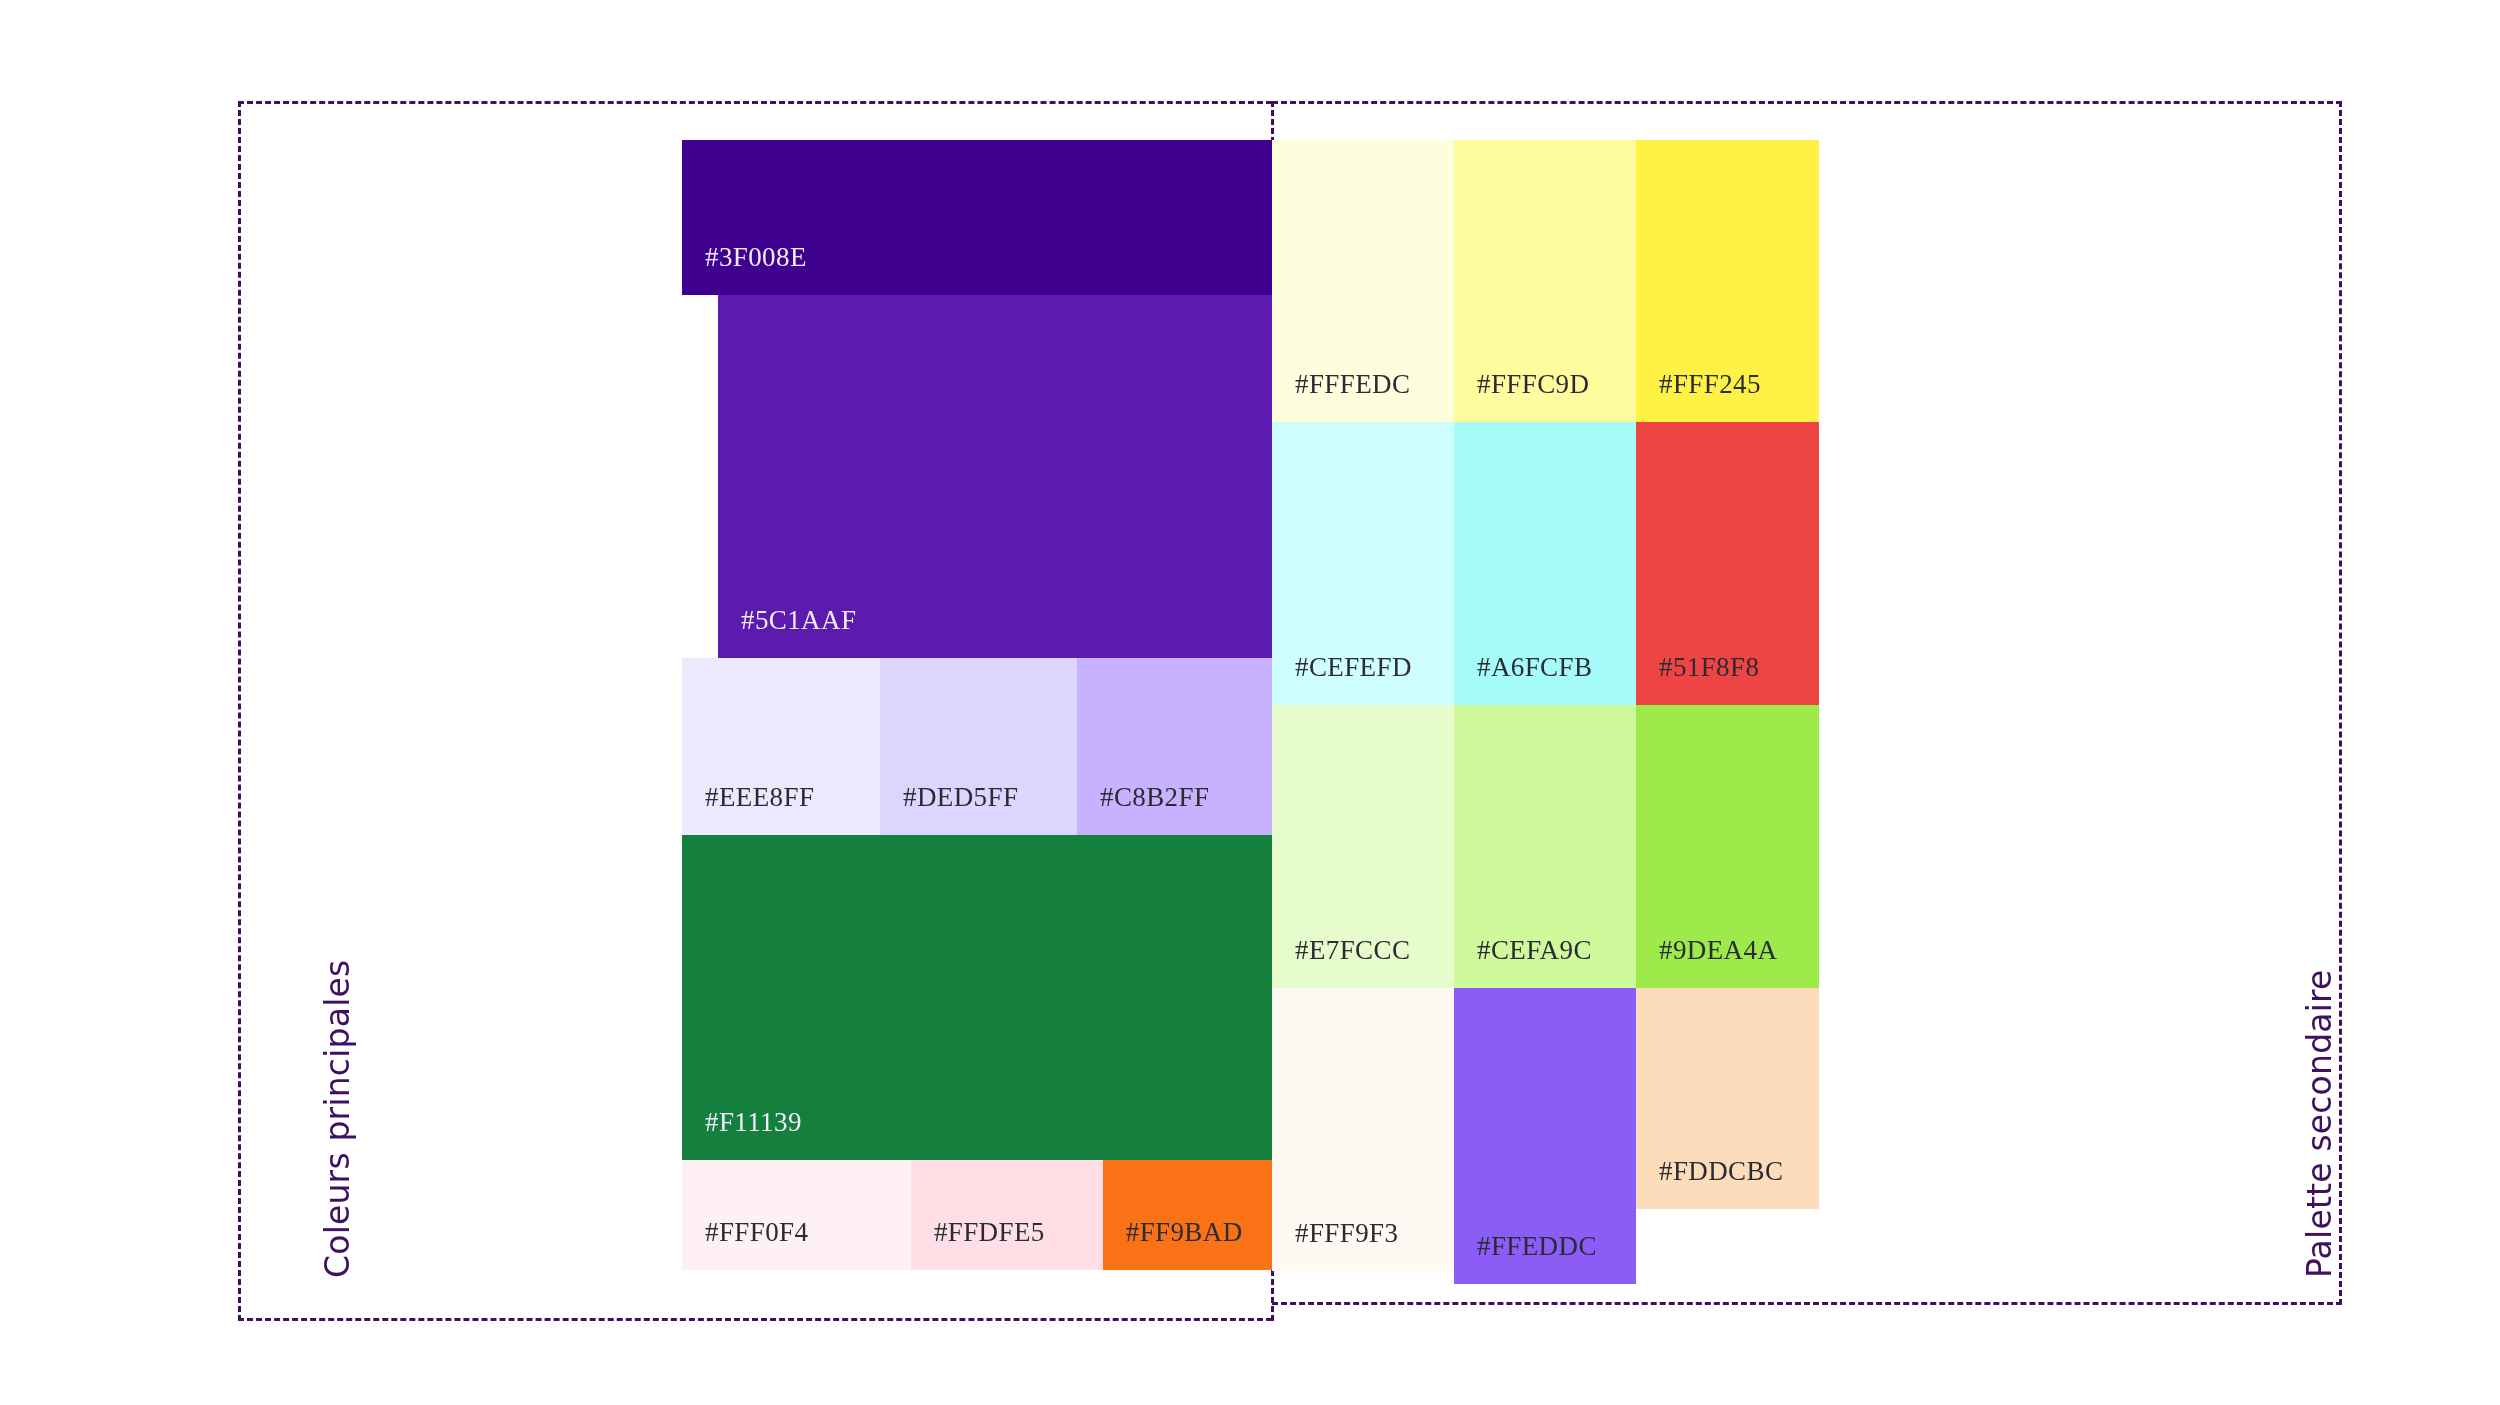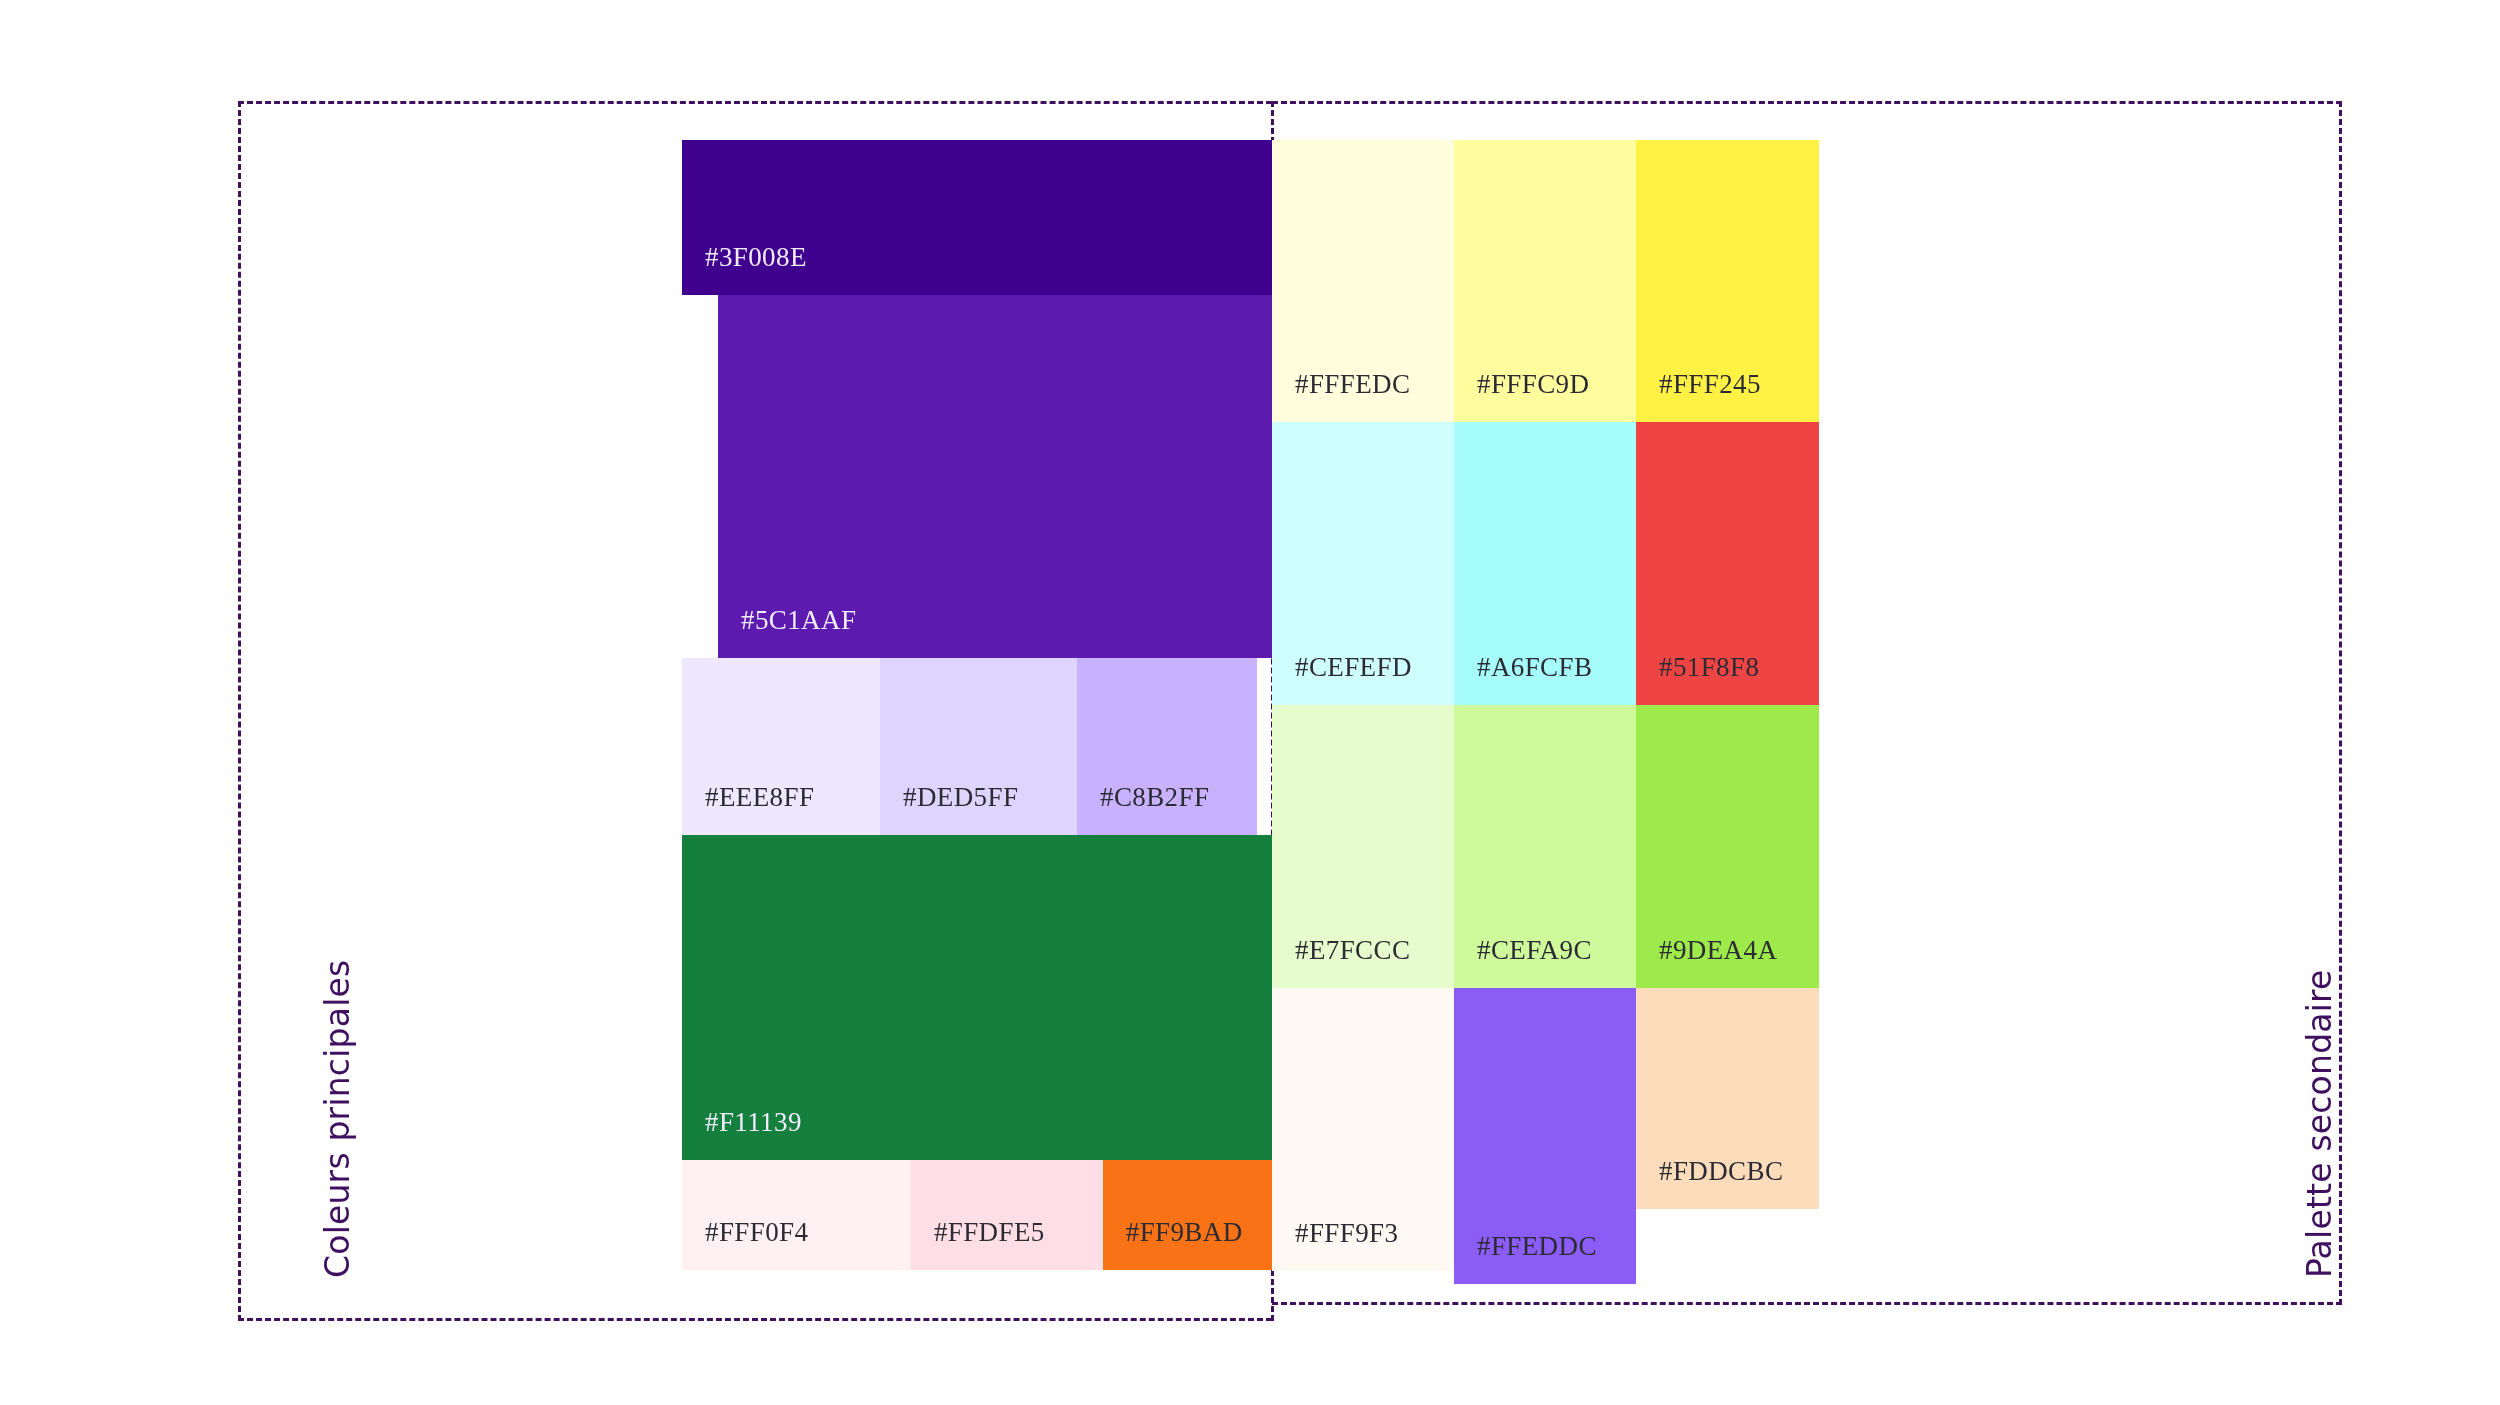--- a/index.html
+++ b/index.html
@@ -132,21 +132,21 @@
           <span class="swatch-label label-light">#5C1AAF</span>
         </div>
       </div>
       <div class="swatch-row" style="height: 177px;">
         <div class="swatch" style="width: 198px; height: 177px; background: rgb(238, 232, 255);">
           <span class="swatch-label label-dark">#EEE8FF</span>
         </div>
         <div class="swatch" style="width: 197px; height: 177px; background: rgb(222, 213, 255);">
           <span class="swatch-label label-dark">#DED5FF</span>
         </div>
-        <div class="swatch" style="width: 180px; height: 177px; background: rgb(200, 178, 255);">
+        <div class="swatch" style="width: 195px; height: 177px; background: rgb(200, 178, 255);">
           <span class="swatch-label label-dark">#C8B2FF</span>
         </div>
       </div>
       <div class="swatch-row" style="height: 325px;">
         <div class="swatch" style="width: 590px; height: 325px; background: #15803d;">
           <span class="swatch-label label-light">#F11139</span>
         </div>
       </div>
       <div class="swatch-row" style="height: 110px;">
         <div class="swatch" style="width: 235px; height: 110px; background: rgb(255, 240, 244);">

